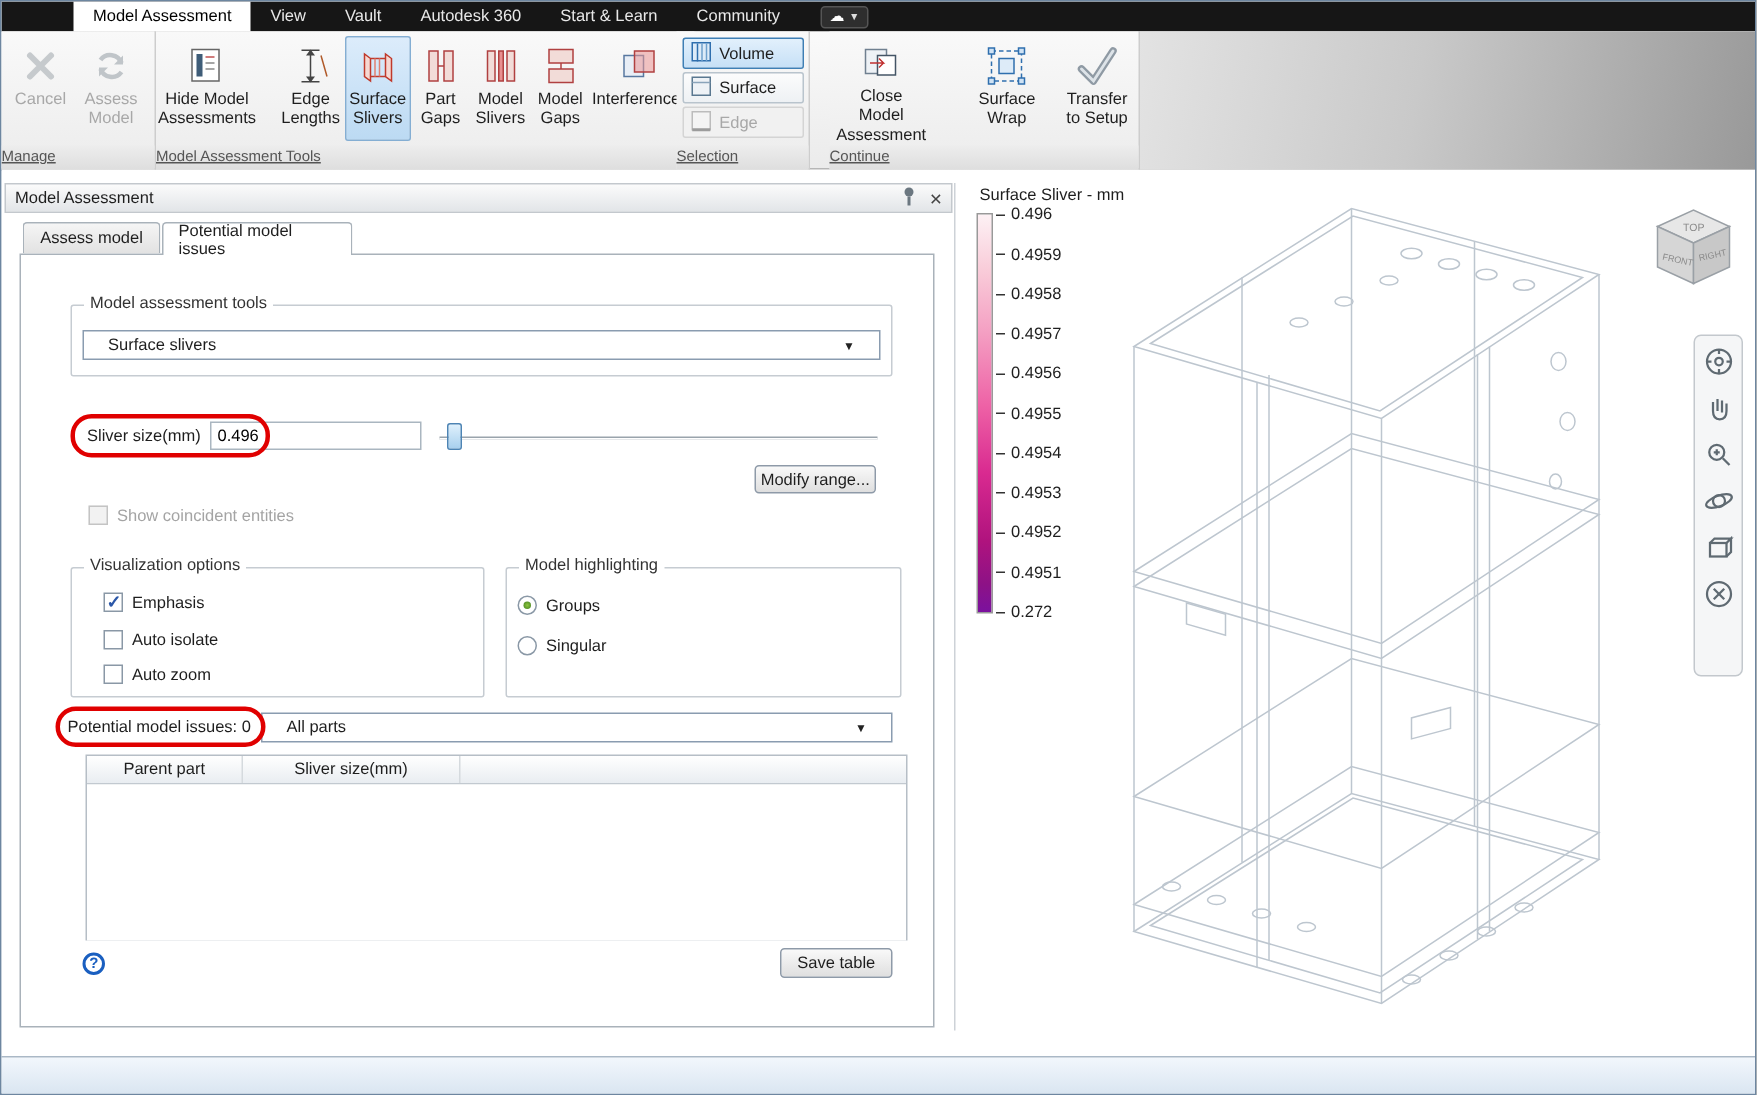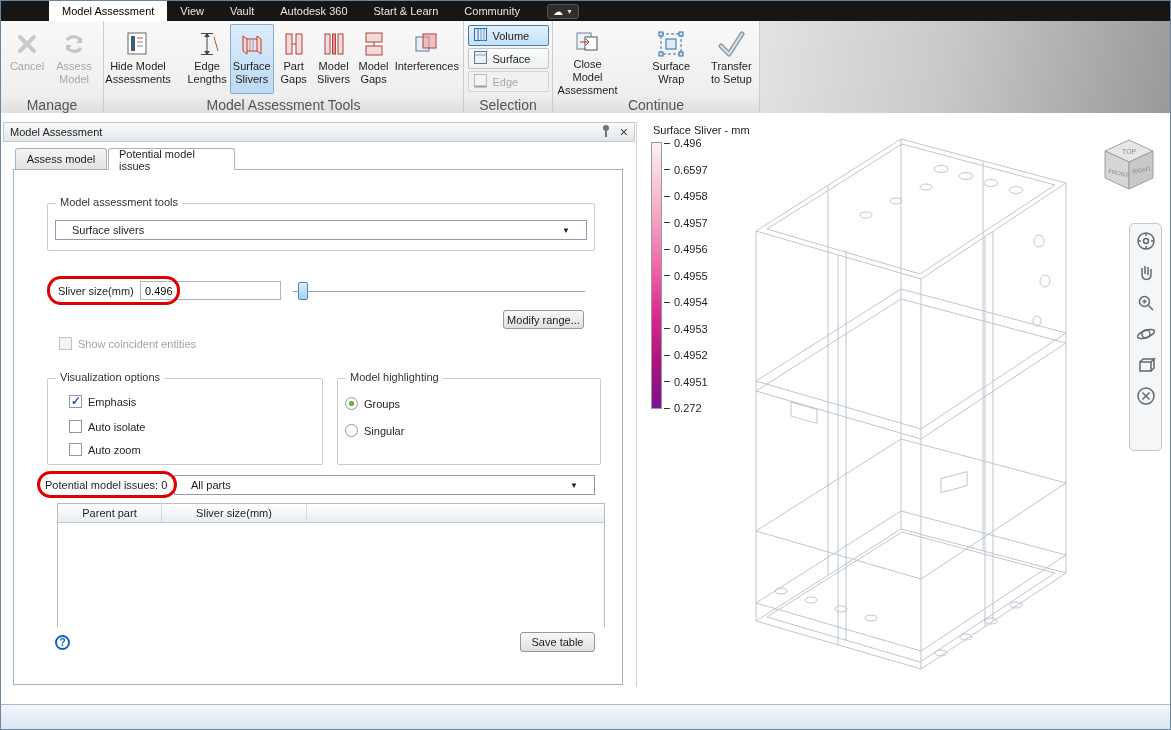--- a/index.html
+++ b/index.html
@@ -19,22 +19,22 @@
   .cloudbtn .car { font-size:7px; color:#ddd; }
 
   
   .ribbon { position:absolute; left:0; top:20px; width:100%; height:92px;
             background:linear-gradient(#fafafa,#ebebeb); border-bottom:1px solid #b6b6b6; }
   .ribbon-empty { position:absolute; left:759px; top:0; right:0; height:92px;
                   background:linear-gradient(100deg,#e3e3e3 0%,#c9c9c9 45%,#999 100%); }
   .rgroup { position:absolute; top:0; height:92px; border-right:1px solid #cdcdcd;
             background:linear-gradient(#f9f9f9,#ececec); }
   .gbody { position:absolute; left:0; right:0; top:0; bottom:16px; display:flex; padding:3px 3px; gap:1px; }
-  .glabel { position:absolute; left:0; right:0; bottom:0; height:16px; line-height:16px; text-align:center;
-            color:#555; background:linear-gradient(#ededed,#dedede); font-size:14px; }
+  .glabel { position:absolute; left:0; right:0; bottom:0; height:16px; line-height:16px; text-align:left;
+            color:#555; background:linear-gradient(#ededed,#dedede); font-size:10px;text-decoration:underline; }
   .big-btn { display:flex; flex-direction:column; align-items:center; padding-top:3px; height:70px;
              border:1px solid transparent; border-radius:2px; text-align:center; cursor:default; }
   .big-btn .bicon { height:32px; display:flex; align-items:center; justify-content:center; }
   .big-btn .blabel { line-height:13px; font-size:11px; }
   .big-btn.disabled .blabel { color:#a8a8a8; }
   .big-btn.active { background:linear-gradient(#dcecfb,#bcdaf3); border-color:#84aed3; }
   .sel-btn { display:flex; align-items:center; gap:5px; width:81px; height:21px; padding:0 4px;
              border:1px solid #b9c4cd; border-radius:2px; background:linear-gradient(#fcfcfc,#eef1f4); }
   .sel-btn.active { border-color:#3e7fb5; background:linear-gradient(#e2f0fc,#c6e0f6); }
   .sel-btn.disabled { border-color:#d4d4d4; background:#f1f1f1; color:#a8a8a8; }
@@ -238,21 +238,21 @@
                 <rect x="4" y="8" width="13" height="14" fill="#e8eef6" stroke="#5878a0"></rect>
                 <rect x="11" y="5" width="13" height="14" fill="rgba(235,150,150,0.55)" stroke="#b04040"></rect>
               </svg>
           </span>
           <span class="blabel">Interferences</span>
         </div>
       </div>
       <div class="glabel">Model Assessment Tools</div>
     </div>
 
-    <div class="rgroup" style="left:463px;width:89px;">
+    <div class="rgroup" style="left:450px;width:89px;">
       <div class="gbody" style="flex-direction:column;gap:2px;align-items:center;padding-top:4px;">
         <div class="sel-btn active">
           <span>
             <svg width="15" height="15">
                 <rect x="1.5" y="1.5" width="12" height="12" fill="#ddebf8" stroke="#2f6fae"></rect>
                 <line x1="5" y1="2" x2="5" y2="14" stroke="#2f6fae"></line>
                 <line x1="8" y1="2" x2="8" y2="14" stroke="#6fa0cc"></line>
                 <line x1="11" y1="2" x2="11" y2="14" stroke="#6fa0cc"></line>
               </svg>
           </span>
@@ -467,21 +467,21 @@
 
   <span class="legend-title">Surface Sliver - mm</span>
   <div class="legend-bar"></div>
   <div class="legend-ticks">
     <div class="ltick">
         <span class="tmark"></span>
         <span>0.496</span>
       </div>
     <div class="ltick">
         <span class="tmark"></span>
-        <span>0.6597</span>
+        <span>0.4959</span>
       </div>
     <div class="ltick">
         <span class="tmark"></span>
         <span>0.4958</span>
       </div>
     <div class="ltick">
         <span class="tmark"></span>
         <span>0.4957</span>
       </div>
     <div class="ltick">

